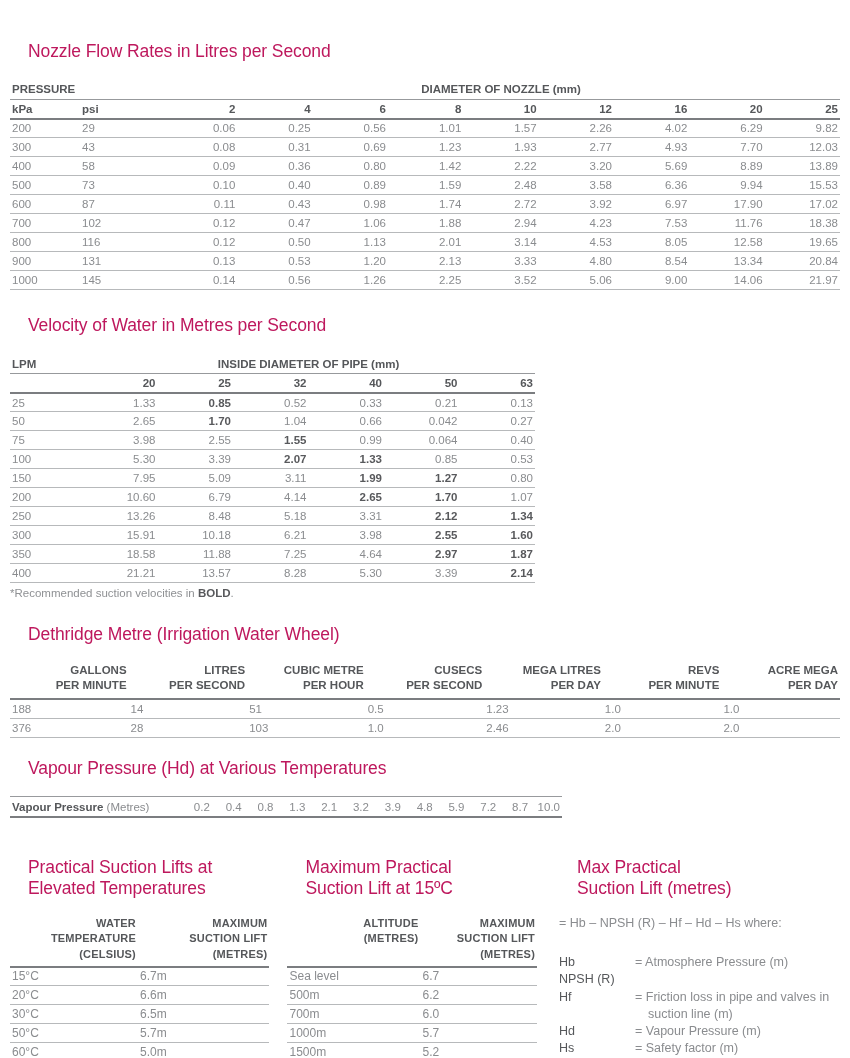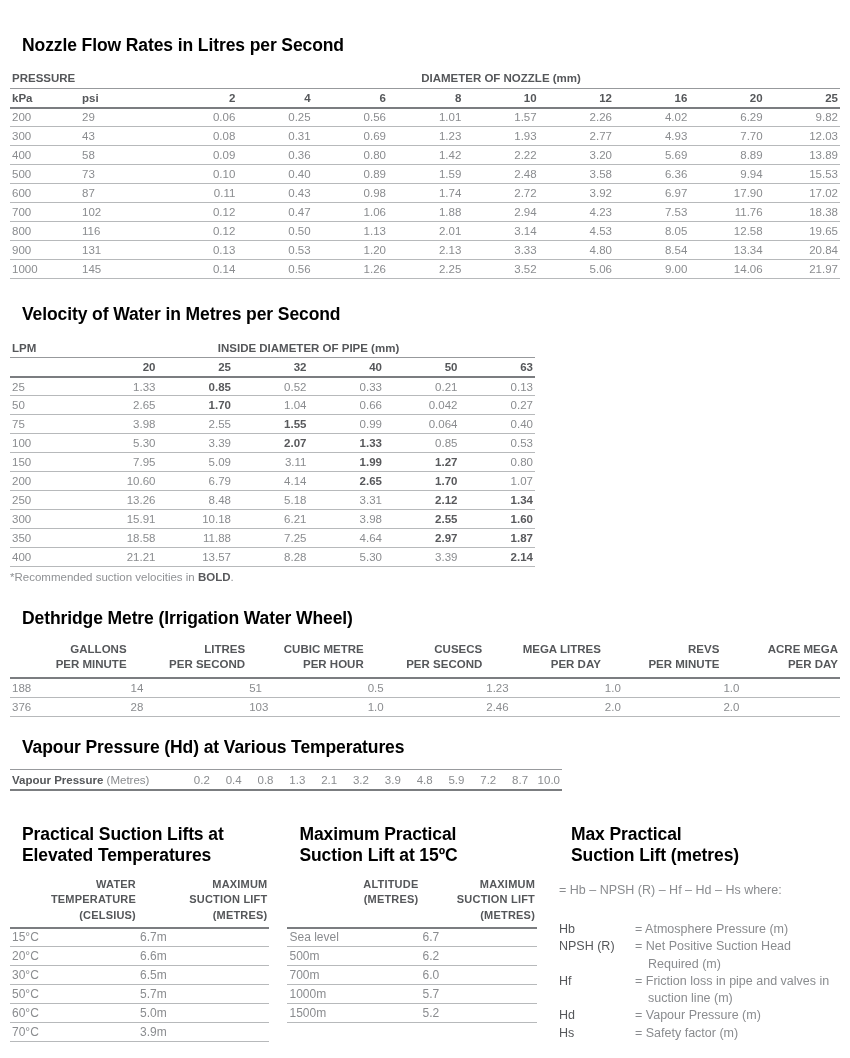--- a/index.html
+++ b/index.html
@@ -4,22 +4,22 @@
 <style>
   * { box-sizing: border-box; }
   html,body { margin:0; padding:0; }
   body {
     width: 850px; min-height: 1058px; background:#ffffff;
     font-family: "Liberation Sans", "DejaVu Sans", sans-serif;
   }
   .page { padding: 23px 10px 8px 10px; }
 
   .sec-title {
-    font-size: 17.5px; font-weight: 700; color:#000000;
-    margin: 12px; line-height: 1.18; letter-spacing: -0.1px; white-space: pre-line;
+    font-size: 17.5px; font-weight: 400; color:#be185d;
+    margin: 18px; line-height: 1.18; letter-spacing: -0.1px; white-space: pre-line;
   }
 
   table { border-collapse: collapse; table-layout: fixed; }
   th, td { padding: 0 2px; font-size: 11.5px; height: 19px; overflow: hidden; }
   thead th { color:#55575a; font-weight: 700; }
   tbody td { color:#8a8c8f; font-weight: 400; border-bottom: 1px solid #b7b9bb; }
   .al { text-align: left; }
   .ar { text-align: right; }
   .ac { text-align: center; }
   .b  { font-weight: 700; color:#58595c; }
@@ -523,21 +523,20 @@
       <h2 class="sec-title">Max Practical
 Suction Lift (metres)</h2>
       <div class="formula">= Hb – NPSH (R) – Hf – Hd – Hs where:</div>
       <div class="terms" id="terms">
           <div class="term-row">
             <div class="term">Hb</div>
             <div class="def">= Atmosphere Pressure (m)</div>
           </div>
           <div class="term-row">
             <div class="term">NPSH (R)</div>
-            <div class="def">= Net Positive Suction Head Required (m)</div>
           </div>
           <div class="term-row">
             <div class="term">Hf</div>
             <div class="def">= Friction loss in pipe and valves in suction line (m)</div>
           </div>
           <div class="term-row">
             <div class="term">Hd</div>
             <div class="def">= Vapour Pressure (m)</div>
           </div>
           <div class="term-row">

